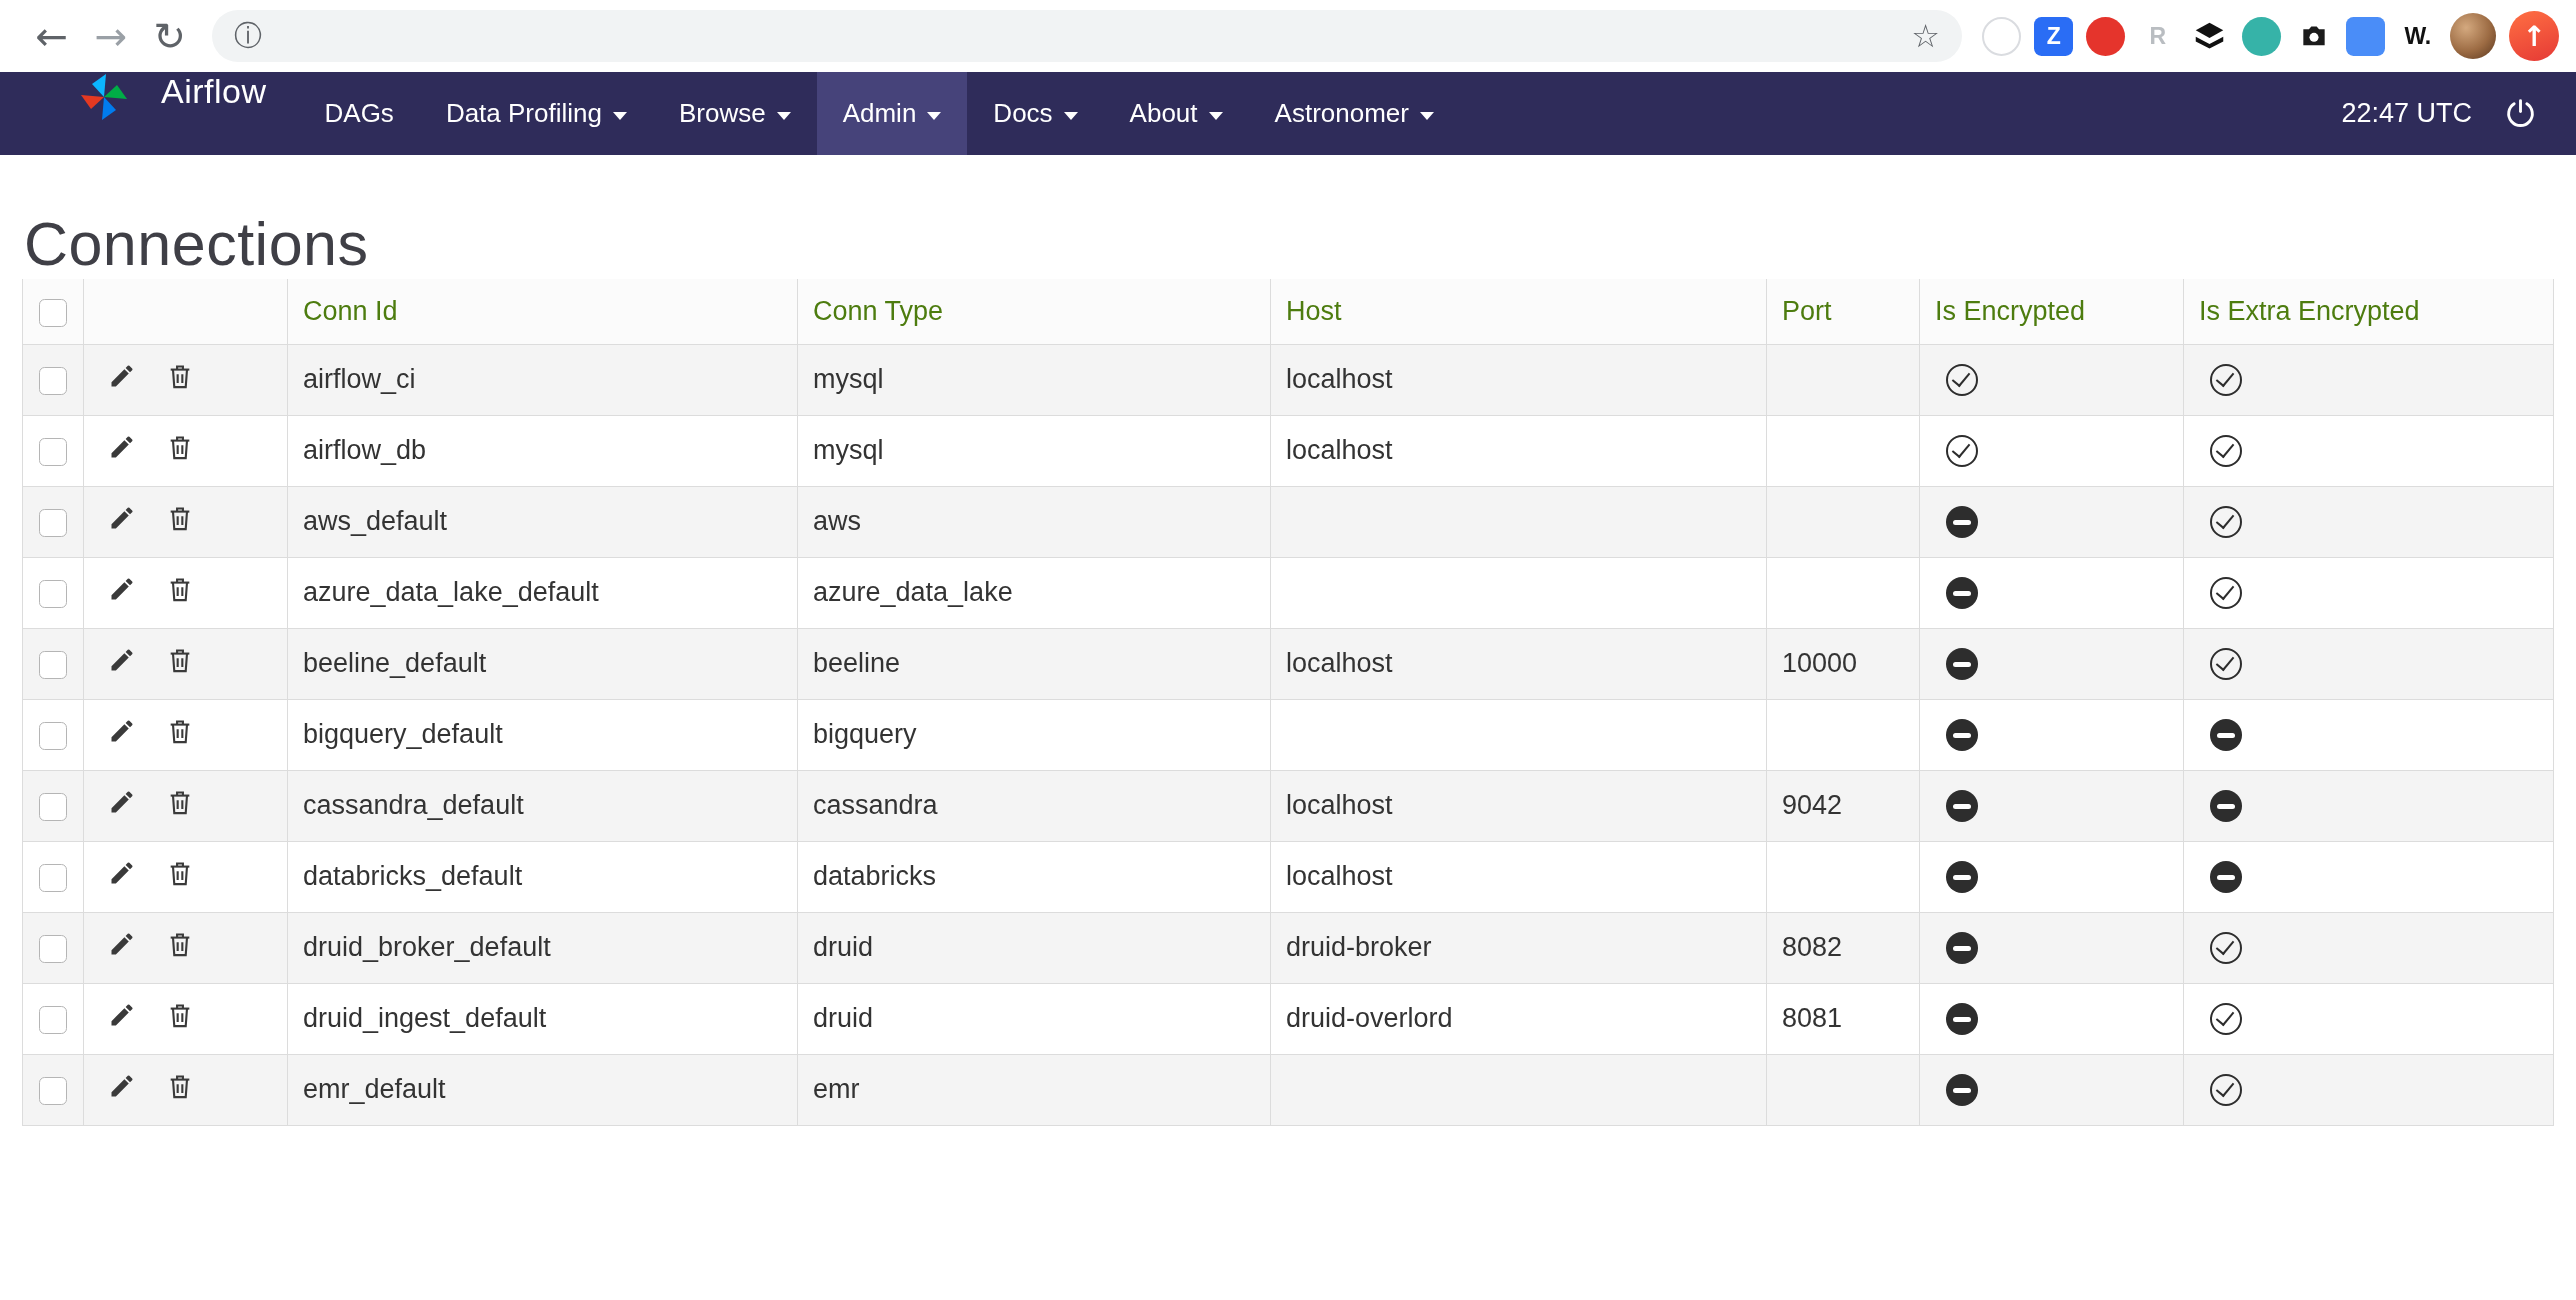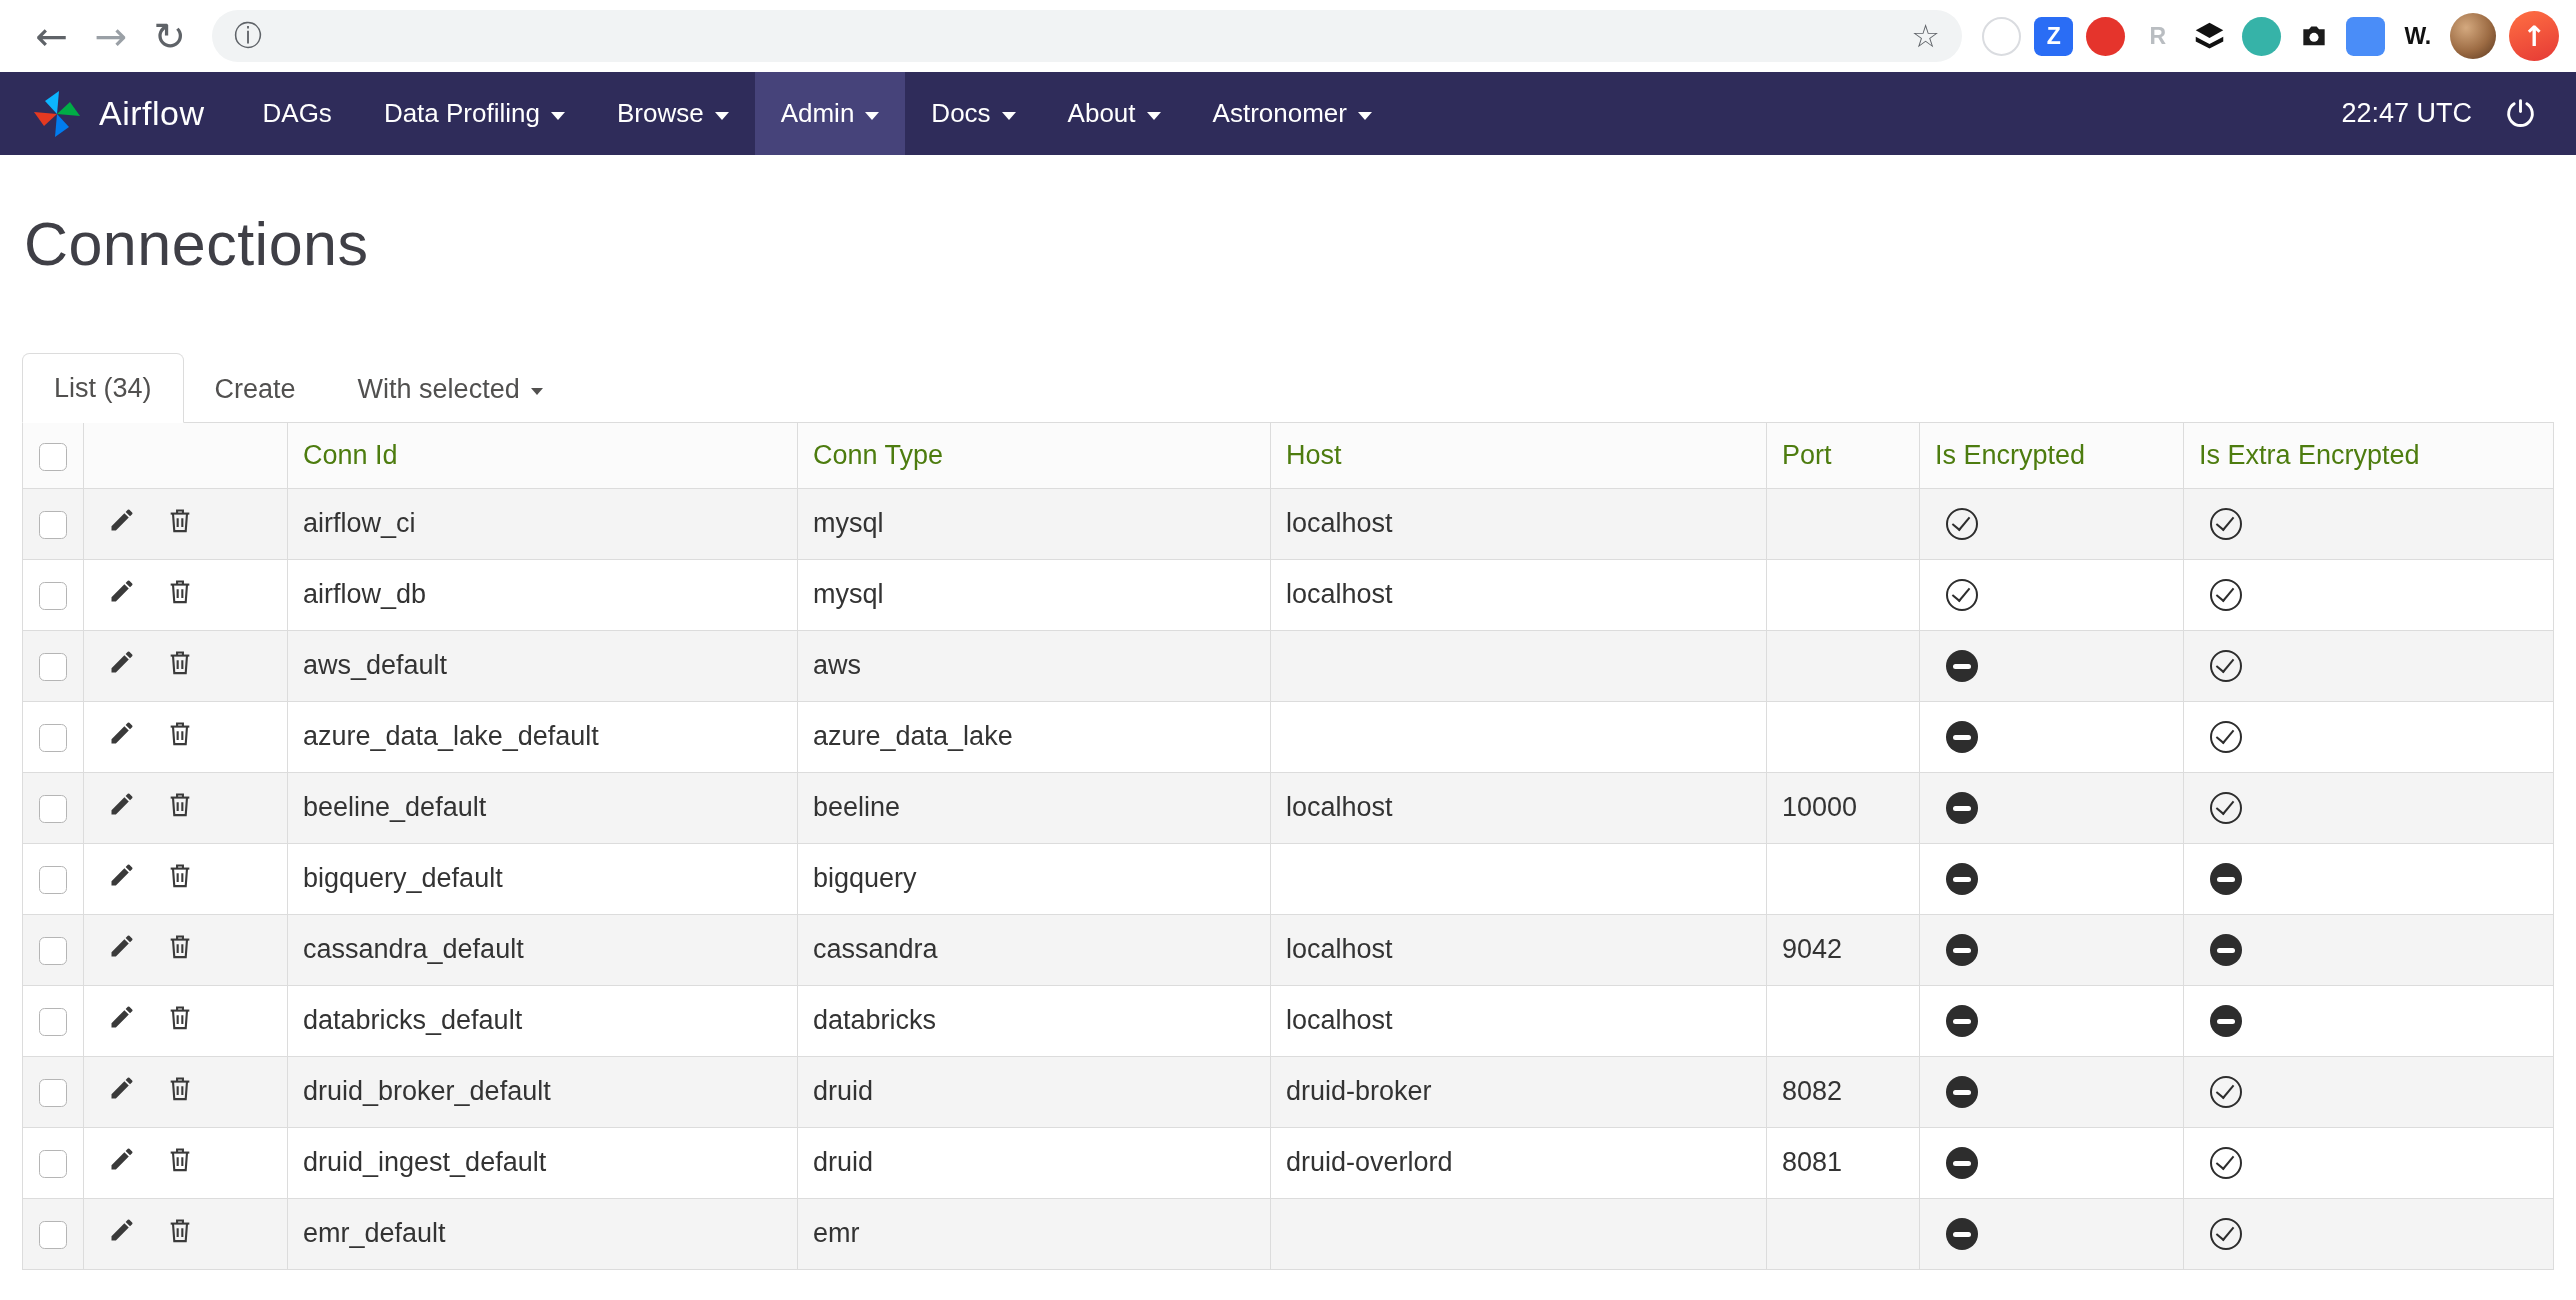--- a/index.html
+++ b/index.html
@@ -31,21 +31,21 @@
   .ext.letter-w { color: #111; background: #fff; }
   .avatar { width: 46px; height: 46px; border-radius: 50%; flex: 0 0 auto; cursor: pointer;
     background: radial-gradient(circle at 35% 32%, #d4a97f 0%, #9c6b43 55%, #57351d 100%); }
   .update-dot { width: 50px; height: 50px; border-radius: 50%; flex: 0 0 auto; cursor: pointer;
     background: linear-gradient(160deg, #ff7043, #e53935); color: #fff; display: flex;
     align-items: center; justify-content: center; font-family: "DejaVu Sans", sans-serif;
     font-size: 28px; font-weight: 700; }
 
   
   .navbar { height: 83px; background: #2f2c5a; display: flex; align-items: stretch; color: #fff; }
-  .brand { display: flex; align-items: center; gap: 17px; padding: 0 32px 0 32px; cursor: pointer; }
+  .brand { display: flex; gap: 32px; padding: 0 32px 0 32px; cursor: pointer; margin-left: 47px; }
   .brand-text { font-size: 34px; font-weight: 500; letter-spacing: 0.5px; color: #fff; }
   .nav-items { display: flex; align-items: stretch; }
   .nav-item { display: flex; align-items: center; padding: 0 26px; font-size: 26px; color: #ffffff;
     cursor: pointer; }
   .nav-item.active { background: #46437a; }
   .caret { display: inline-block; width: 0; height: 0; margin-left: 11px;
     border-left: 7.4px solid transparent; border-right: 7.4px solid transparent;
     border-top: 8.3px solid currentColor; transform: translateY(1.9px); }
   .caret.sm { border-left-width: 6.5px; border-right-width: 6.5px; border-top-width: 7.4px; }
   .nav-right { margin-left: auto; display: flex; align-items: center; gap: 32px; padding-right: 39px; }
@@ -171,32 +171,20 @@
         <path d="M12 2.6v8"></path>
         <path d="M7.4 4.9a8.6 8.6 0 1 0 9.2 0"></path>
       </svg>
     </span>
   </div>
 </div>
 
 <div class="content">
   <h1 class="page-title">Connections</h1>
 
-  <div class="tabs">
-    <div class="tab active">
-      <span>List (34)</span>
-    </div>
-    <div class="tab">
-      <span>Create</span>
-    </div>
-    <div class="tab">
-      <span>With selected</span>
-        <span class="caret sm"></span>
-    </div>
-  </div>
 
   <table class="grid">
     <colgroup>
       <col style="width:61px">
         <col style="width:204px">
         <col style="width:510px">
         <col style="width:473px">
       <col style="width:496px">
         <col style="width:153px">
         <col style="width:264px">

